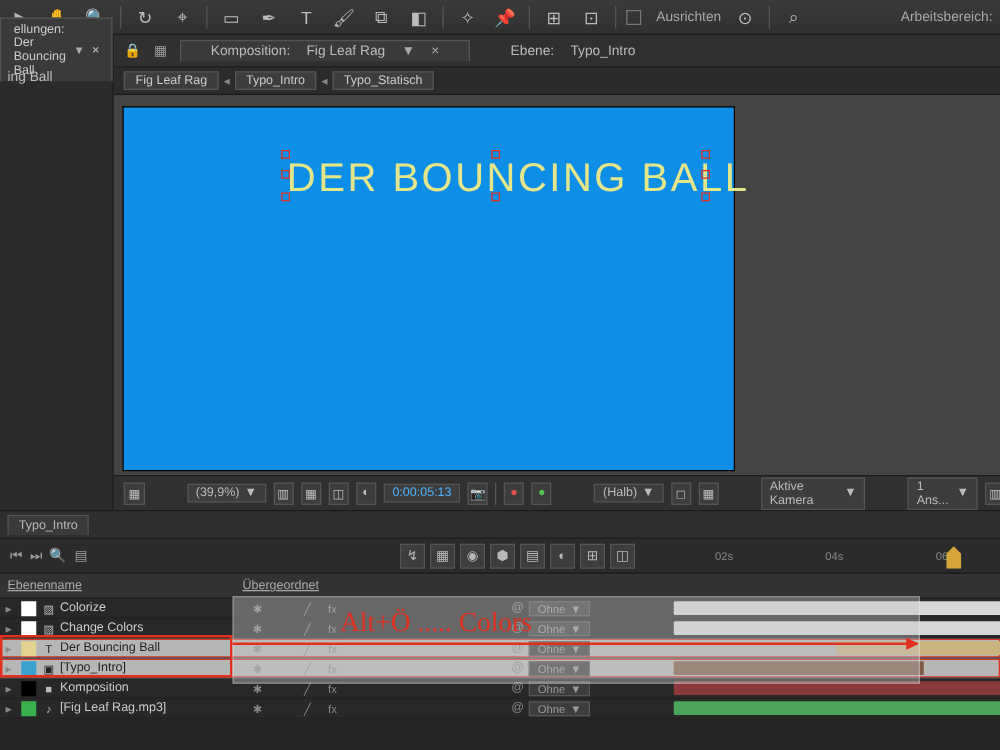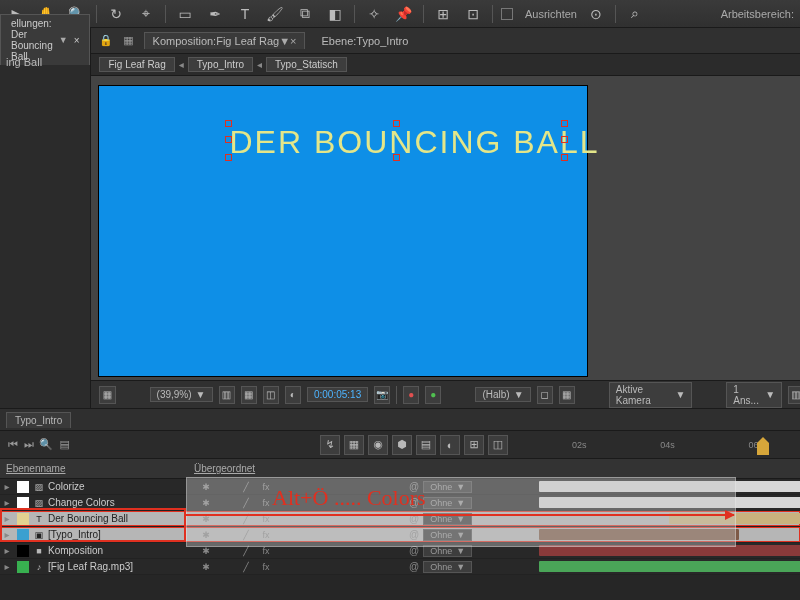--- a/index.html
+++ b/index.html
@@ -59,22 +59,22 @@
   .right-panel { flex:1; background:#2b2b2b; display:flex; flex-direction:column; }
   .comp-tabs {
     height:26px;
     background:#303030;
     border-bottom:1px solid #1a1a1a;
     display:flex; align-items:center; gap:8px;
     padding:0 8px;
   }
   .comp-tabs .lock { color:#999; font-size:11px; margin-right:2px;}
   .comp-tabs .ctab {
-    padding:2px 8px; color:#bbb;
-    display:flex; align-items:center; gap:0;
+    padding:2px 24px; color:#bbb;
+    display:flex; align-items:center; gap:13px;
   }
   .comp-tabs .ctab.active {
     background:#3a3a3a;
     border:1px solid #555;
     border-bottom:none;
   }
   .breadcrumb {
     height:22px;
     background:#2b2b2b;
     border-bottom:1px solid #1a1a1a;

